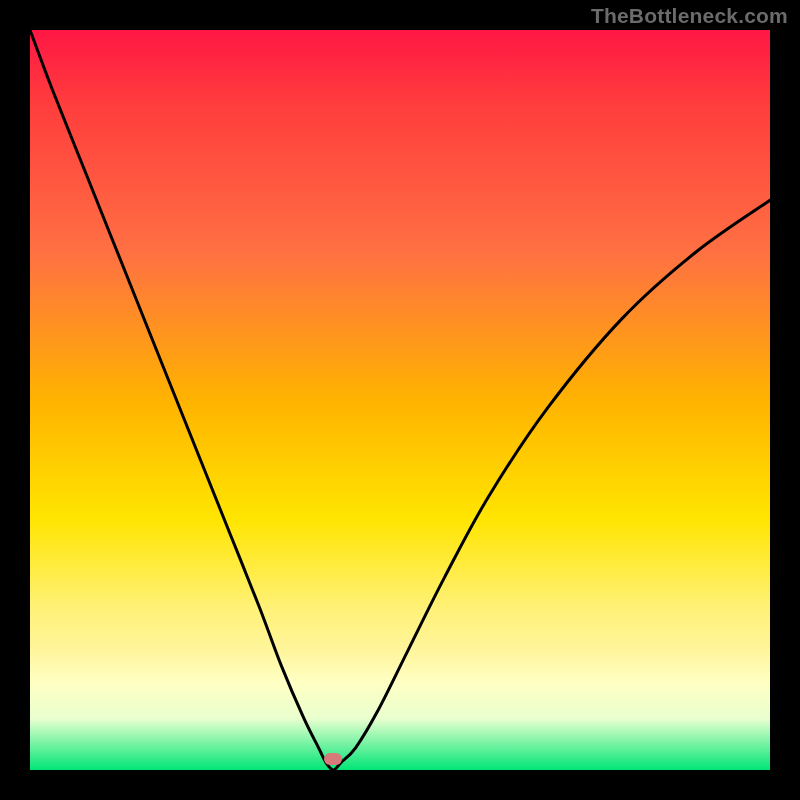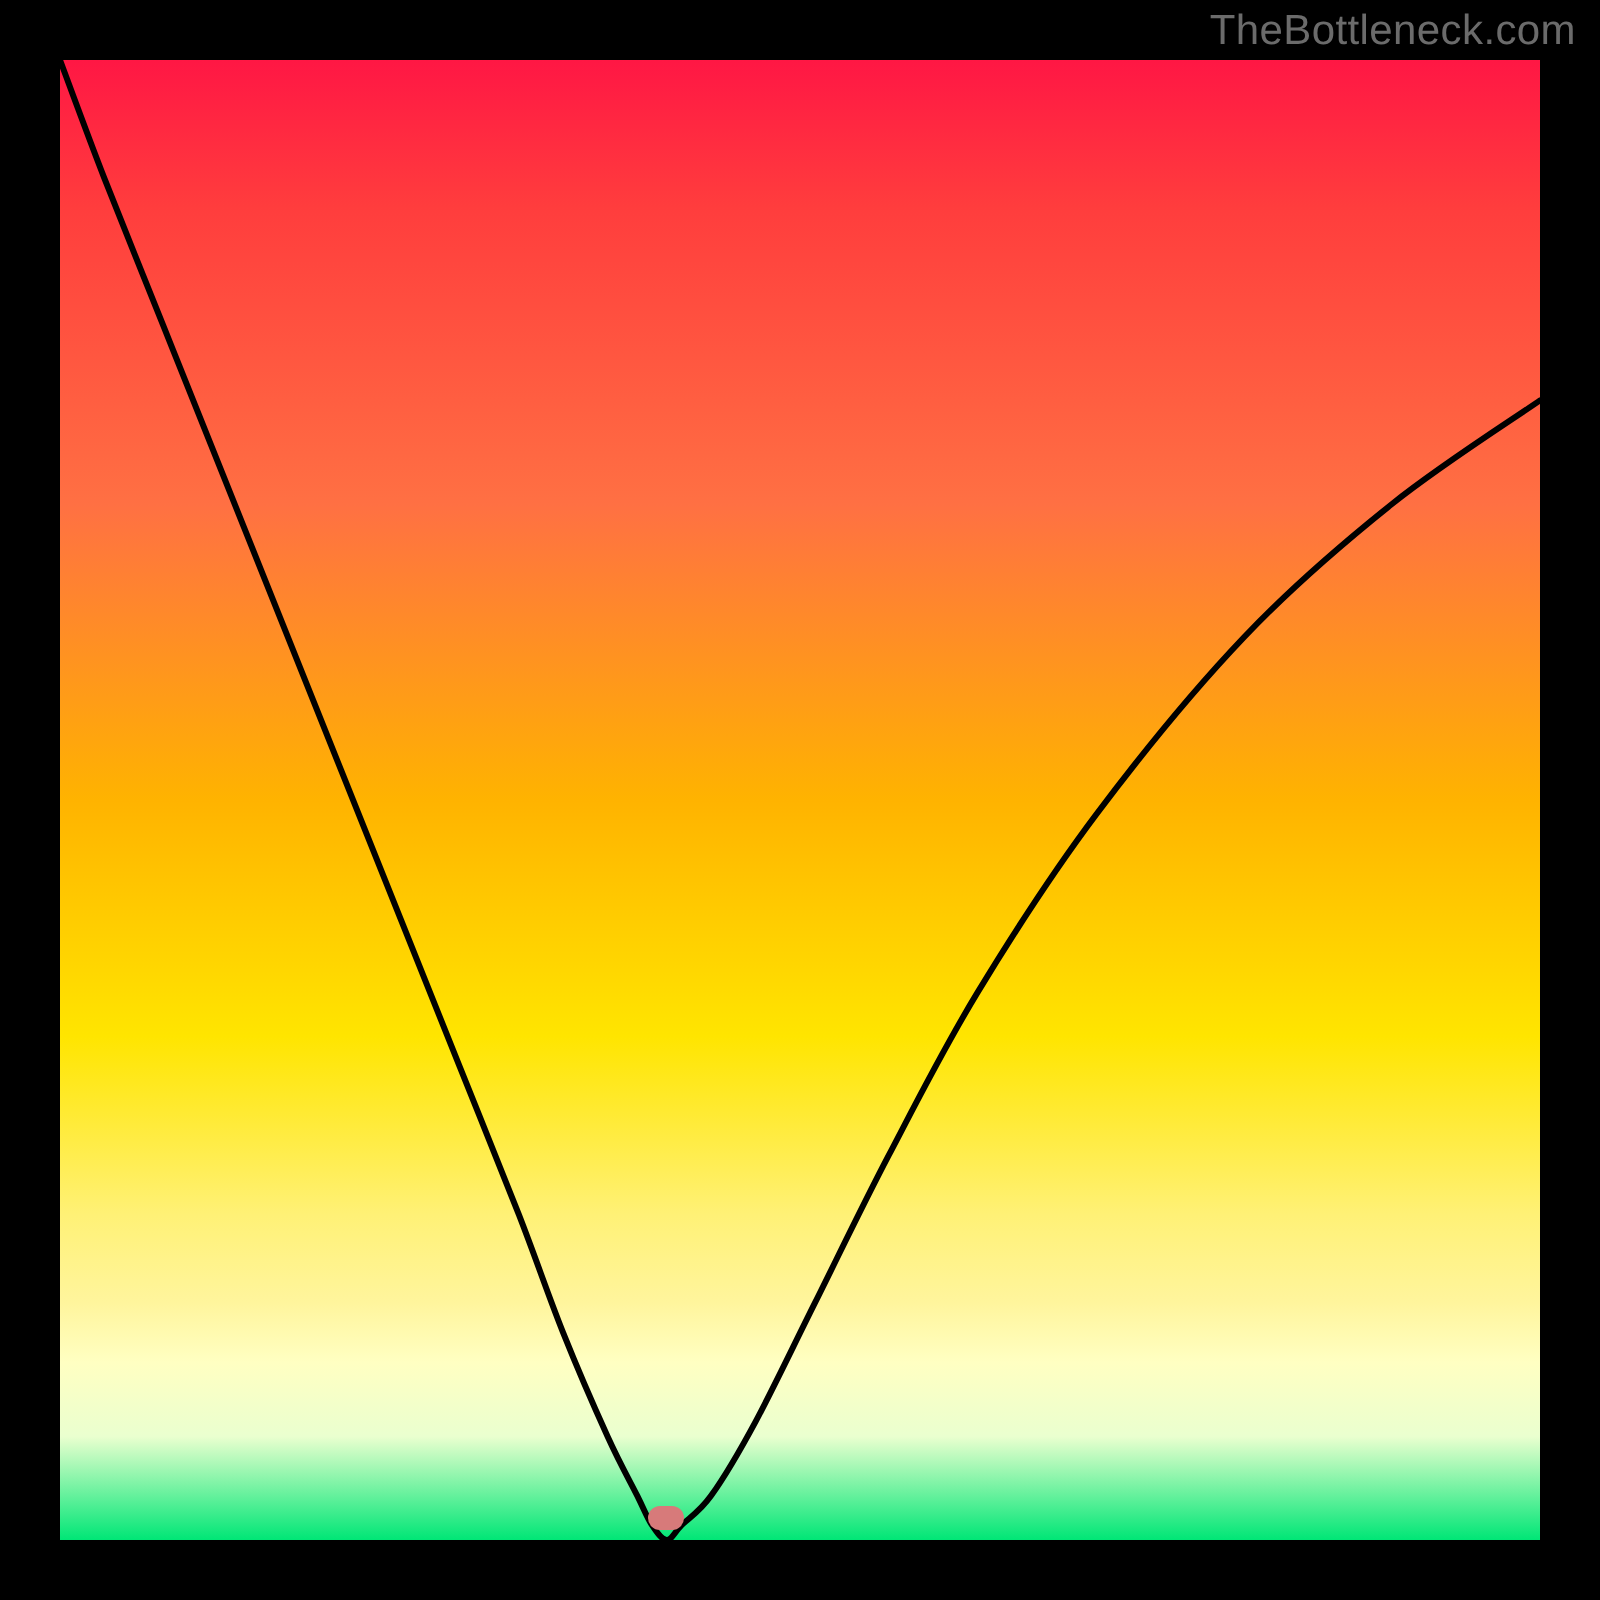--- a/index.html
+++ b/index.html
@@ -33,21 +33,21 @@
       #eaffcf 93%,
       #00e676 100%
     );
   }
   .watermark {
     position: absolute;
     top: 4px;
     right: 12px;
     color: #6b6b6b;
     font-size: 21px;
-    font-weight: 400;
+    font-weight: 700;
     letter-spacing: 0.2px;
     user-select: none;
   }
   svg.curve {
     position: absolute;
     left: 0;
     top: 0;
   }
   .marker {
     position: absolute;

